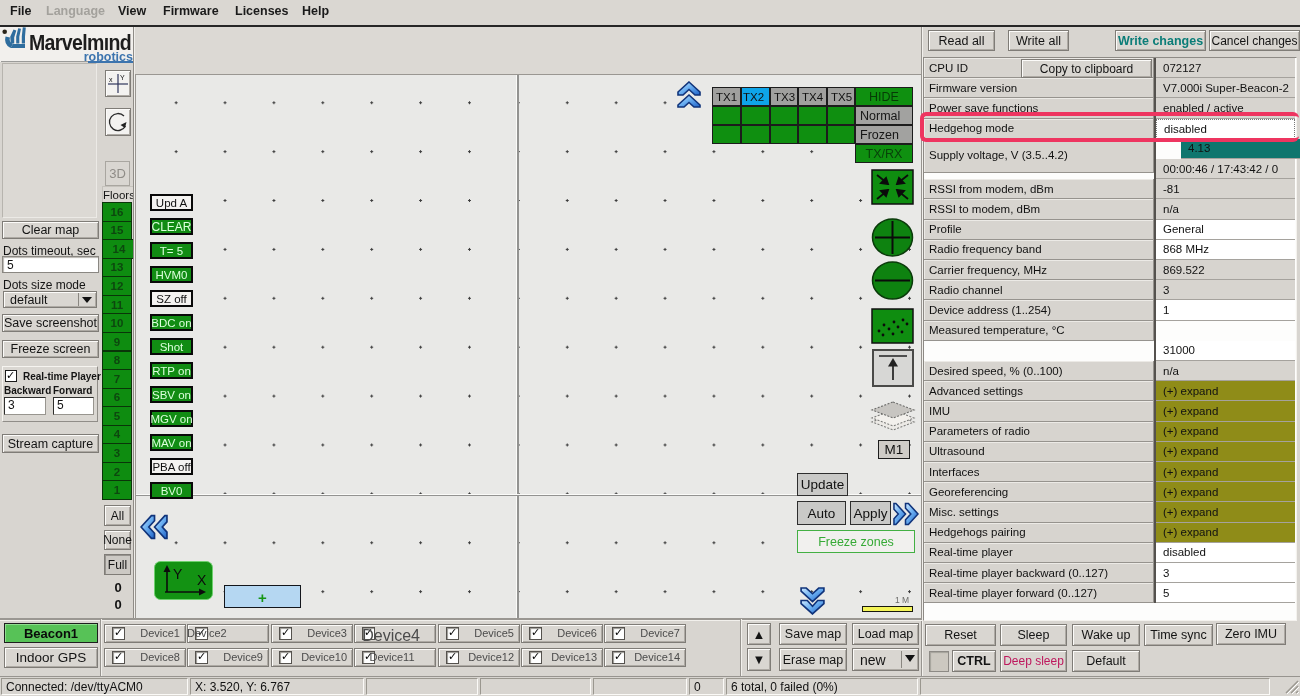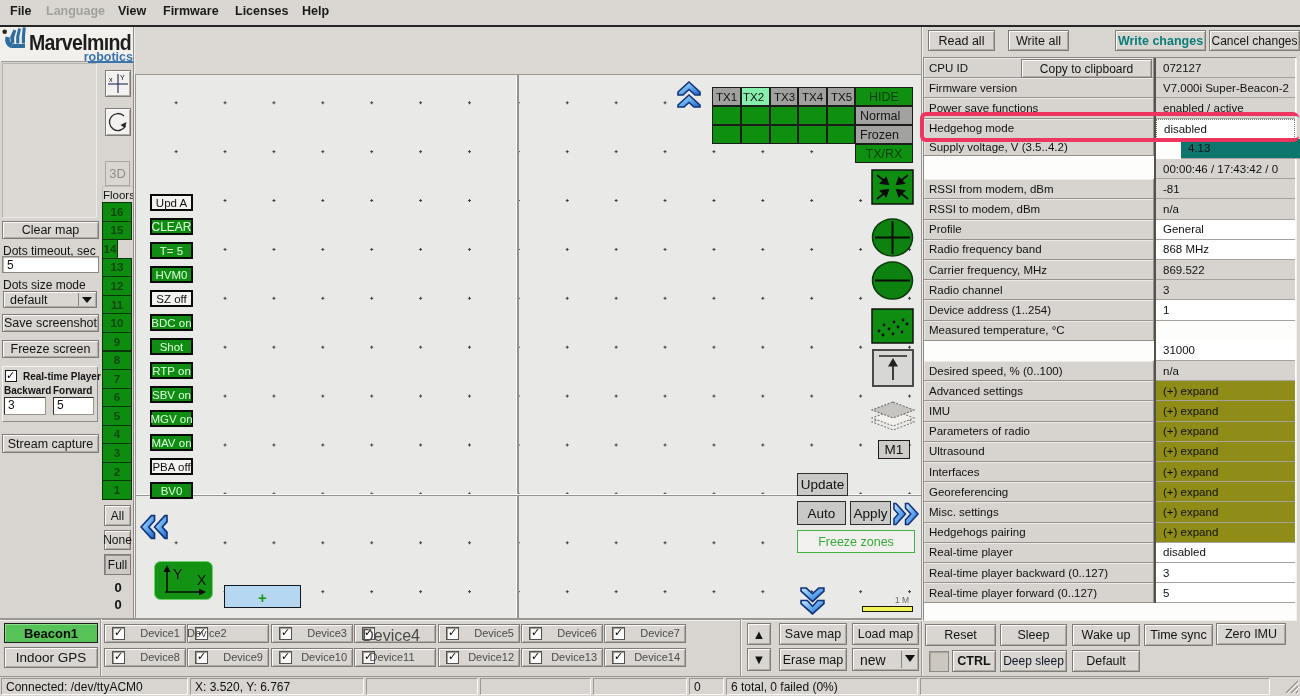--- a/index.html
+++ b/index.html
@@ -73,21 +73,21 @@
       <svg width="24" height="24" viewBox="0 0 24 24">
         <path d="M18 6 A 8.5 8.5 0 1 0 19.5 16" fill="none" stroke="#2a2a2a" stroke-width="1.3"></path>
         <path d="M20.5 12 L19 18 L14.5 15 Z" fill="#232323"></path>
       </svg>
     </div>
 <div class="btn" style="left:105px;top:161px;width:25px;height:25px;color:#8f8c87;font-size:13px;box-shadow:none;border-color:#a9a6a0">3D</div>
 <div class="a" style="left:102px;top:186px;width:34px;height:17px;background:#dcd9d4;border:1px solid #c5c2bc;border-bottom:none"></div>
 <div class="lbl" style="left:103px;top:189px;font-size:11.5px">Floors</div>
 <div class="a" style="left:102px;top:202.0px;width:30px;height:19.6px;background:#0e8c10;border:1px solid #0a3509;color:#0d470f;font-weight:bold;font-size:11.5px;display:flex;align-items:center;justify-content:center">16</div>
 <div class="a" style="left:102px;top:220.6px;width:30px;height:19.6px;background:#0e8c10;border:1px solid #0a3509;color:#0d470f;font-weight:bold;font-size:11.5px;display:flex;align-items:center;justify-content:center">15</div>
-<div class="a" style="left:102px;top:239.1px;width:16px;height:19.6px;background:#0e8c10;border:1px solid #0a3509;color:#0d470f;font-weight:bold;font-size:11.5px;display:flex;align-items:center;justify-content:center">14</div>
+<div class="a" style="left:102px;top:239.1px;width:34px;height:19.6px;background:#0e8c10;border:1px solid #0a3509;color:#0d470f;font-weight:bold;font-size:11.5px;display:flex;align-items:center;justify-content:center">14</div>
 <div class="a" style="left:102px;top:257.7px;width:30px;height:19.6px;background:#0e8c10;border:1px solid #0a3509;color:#0d470f;font-weight:bold;font-size:11.5px;display:flex;align-items:center;justify-content:center">13</div>
 <div class="a" style="left:102px;top:276.2px;width:30px;height:19.6px;background:#0e8c10;border:1px solid #0a3509;color:#0d470f;font-weight:bold;font-size:11.5px;display:flex;align-items:center;justify-content:center">12</div>
 <div class="a" style="left:102px;top:294.8px;width:30px;height:19.6px;background:#0e8c10;border:1px solid #0a3509;color:#0d470f;font-weight:bold;font-size:11.5px;display:flex;align-items:center;justify-content:center">11</div>
 <div class="a" style="left:102px;top:313.4px;width:30px;height:19.6px;background:#0e8c10;border:1px solid #0a3509;color:#0d470f;font-weight:bold;font-size:11.5px;display:flex;align-items:center;justify-content:center">10</div>
 <div class="a" style="left:102px;top:331.9px;width:30px;height:19.6px;background:#0e8c10;border:1px solid #0a3509;color:#0d470f;font-weight:bold;font-size:11.5px;display:flex;align-items:center;justify-content:center">9</div>
 <div class="a" style="left:102px;top:350.5px;width:30px;height:19.6px;background:#0e8c10;border:1px solid #0a3509;color:#0d470f;font-weight:bold;font-size:11.5px;display:flex;align-items:center;justify-content:center">8</div>
 <div class="a" style="left:102px;top:369.0px;width:30px;height:19.6px;background:#0e8c10;border:1px solid #0a3509;color:#0d470f;font-weight:bold;font-size:11.5px;display:flex;align-items:center;justify-content:center">7</div>
 <div class="a" style="left:102px;top:387.6px;width:30px;height:19.6px;background:#0e8c10;border:1px solid #0a3509;color:#0d470f;font-weight:bold;font-size:11.5px;display:flex;align-items:center;justify-content:center">6</div>
 <div class="a" style="left:102px;top:406.2px;width:30px;height:19.6px;background:#0e8c10;border:1px solid #0a3509;color:#0d470f;font-weight:bold;font-size:11.5px;display:flex;align-items:center;justify-content:center">5</div>
 <div class="a" style="left:102px;top:424.7px;width:30px;height:19.6px;background:#0e8c10;border:1px solid #0a3509;color:#0d470f;font-weight:bold;font-size:11.5px;display:flex;align-items:center;justify-content:center">4</div>
@@ -130,21 +130,21 @@
 <path d="M26 12 L16 1 L13 1 L13 6 L18.5 12 L13 18 L13 23 L16 23 Z" fill="url(#bg1)" stroke="#10337a" stroke-width="1.6"></path>
 <path d="M13 12 L3 1 L1 1 L1 7 L5.5 12 L1 17 L1 23 L3 23 Z" fill="url(#bg1)" stroke="#10337a" stroke-width="1.6"></path>
 </svg>
 <svg class="a" style="left:800px;top:587px" width="25" height="28" viewBox="0 0 24 27">
 <path d="M12 14 L23 4 L23 1 L18 1 L12 6.5 L6 1 L1 1 L1 4 Z" fill="url(#bg1)" stroke="#10337a" stroke-width="1.6"></path>
 <path d="M12 26 L23 16 L23 13 L17 13 L12 18.5 L7 13 L1 13 L1 16 Z" fill="url(#bg1)" stroke="#10337a" stroke-width="1.6"></path>
 </svg>
 <div class="a" style="left:712px;top:87px;width:29px;height:19px;background:#a0a09e;border:1px solid #1c1c1c;font-size:11.5px;color:#111;display:flex;align-items:center;padding-left:3px">TX1</div>
 <div class="a" style="left:712px;top:106px;width:29px;height:19px;background:#0f8f10;border:1px solid #1c1c1c"></div>
 <div class="a" style="left:712px;top:125px;width:29px;height:19px;background:#0f8f10;border:1px solid #1c1c1c"></div>
-<div class="a" style="left:741px;top:87px;width:29px;height:19px;background:#86efac;border:1px solid #1c1c1c;font-size:11.5px;color:#111;display:flex;align-items:center;padding-left:1px">TX2</div>
+<div class="a" style="left:741px;top:87px;width:29px;height:19px;background:#0ea5e9;border:1px solid #1c1c1c;font-size:11.5px;color:#111;display:flex;align-items:center;padding-left:1px">TX2</div>
 <div class="a" style="left:741px;top:106px;width:29px;height:19px;background:#0f8f10;border:1px solid #1c1c1c"></div>
 <div class="a" style="left:741px;top:125px;width:29px;height:19px;background:#0f8f10;border:1px solid #1c1c1c"></div>
 <div class="a" style="left:770px;top:87px;width:28px;height:19px;background:#a0a09e;border:1px solid #1c1c1c;font-size:11.5px;color:#111;display:flex;align-items:center;padding-left:3px">TX3</div>
 <div class="a" style="left:770px;top:106px;width:28px;height:19px;background:#0f8f10;border:1px solid #1c1c1c"></div>
 <div class="a" style="left:770px;top:125px;width:28px;height:19px;background:#0f8f10;border:1px solid #1c1c1c"></div>
 <div class="a" style="left:798px;top:87px;width:29px;height:19px;background:#a0a09e;border:1px solid #1c1c1c;font-size:11.5px;color:#111;display:flex;align-items:center;padding-left:3px">TX4</div>
 <div class="a" style="left:798px;top:106px;width:29px;height:19px;background:#0f8f10;border:1px solid #1c1c1c"></div>
 <div class="a" style="left:798px;top:125px;width:29px;height:19px;background:#0f8f10;border:1px solid #1c1c1c"></div>
 <div class="a" style="left:827px;top:87px;width:28px;height:19px;background:#a0a09e;border:1px solid #1c1c1c;font-size:11.5px;color:#111;display:flex;align-items:center;padding-left:3px">TX5</div>
 <div class="a" style="left:827px;top:106px;width:28px;height:19px;background:#0f8f10;border:1px solid #1c1c1c"></div>
@@ -227,21 +227,21 @@
 <div class="btn" style="left:1209px;top:30px;width:91px;height:21px;font-size:12px">Cancel changes</div>
 <div class="a" style="left:923px;top:57px;width:374px;height:564px;background:#fdfdfc;border:1px solid #8d8a85;border-bottom-color:#f4f2ee;border-right-color:#f4f2ee"></div>
 <div class="row-l" style="left:924px;top:58.0px;width:230px;height:20.2px">CPU ID</div>
 <div class="row-v" style="left:1156px;top:58.0px;width:139px;height:20.2px;background:#d7d4cf;">072127</div>
 <div class="row-l" style="left:924px;top:78.2px;width:230px;height:20.2px">Firmware version</div>
 <div class="row-v" style="left:1156px;top:78.2px;width:139px;height:20.2px;background:#d7d4cf;">V7.000i Super-Beacon-2</div>
 <div class="row-l" style="left:924px;top:98.4px;width:230px;height:20.2px">Power save functions</div>
 <div class="row-v" style="left:1156px;top:98.4px;width:139px;height:20.2px;background:#d7d4cf;">enabled / active</div>
 <div class="row-l" style="left:924px;top:118.6px;width:230px;height:20.2px">Hedgehog mode</div>
 <div class="row-v" style="left:1156px;top:118.6px;width:139px;height:20.2px;background:#ffffff;border:1px dotted #777;">disabled</div>
-<div class="row-l" style="left:924px;top:138.8px;width:230px;height:17px">Supply voltage, V (3.5..4.2)</div>
+<div class="row-l" style="left:924px;top:138.8px;width:230px;height:34px">Supply voltage, V (3.5..4.2)</div>
 <div class="row-v" style="left:1181px;top:138.8px;width:139px;height:20.2px;background:#0f766e;">4.13</div>
 <div class="row-v" style="left:1156px;top:159.0px;width:139px;height:20.2px;background:#d7d4cf;">00:00:46 / 17:43:42 / 0</div>
 <div class="row-l" style="left:924px;top:179.2px;width:230px;height:20.2px">RSSI from modem, dBm</div>
 <div class="row-v" style="left:1156px;top:179.2px;width:139px;height:20.2px;background:#d7d4cf;">-81</div>
 <div class="row-l" style="left:924px;top:199.4px;width:230px;height:20.2px">RSSI to modem, dBm</div>
 <div class="row-v" style="left:1156px;top:199.4px;width:139px;height:20.2px;background:#d7d4cf;">n/a</div>
 <div class="row-l" style="left:924px;top:219.6px;width:230px;height:20.2px">Profile</div>
 <div class="row-v" style="left:1156px;top:219.6px;width:139px;height:20.2px;background:#ffffff;">General</div>
 <div class="row-l" style="left:924px;top:239.8px;width:230px;height:20.2px">Radio frequency band</div>
 <div class="row-v" style="left:1156px;top:239.8px;width:139px;height:20.2px;background:#ffffff;">868 MHz</div>
@@ -281,21 +281,21 @@
 <div class="a" style="left:1154px;top:58px;width:2px;height:545.4px;background:#55524e"></div>
 <div class="btn" style="left:1021px;top:59px;width:131px;height:19px;font-size:12px">Copy to clipboard</div>
 <div class="a" style="left:920px;top:112px;width:379px;height:30px;border:4px solid #ee3560;border-radius:6px;border-right:none"></div>
 <div class="btn" style="left:925px;top:624px;width:71px;height:22px">Reset</div>
 <div class="btn" style="left:1000px;top:624px;width:67px;height:22px">Sleep</div>
 <div class="btn" style="left:1072px;top:624px;width:68px;height:22px">Wake up</div>
 <div class="btn" style="left:1144px;top:624px;width:69px;height:22px">Time sync</div>
 <div class="btn" style="left:1216px;top:623px;width:70px;height:22px">Zero IMU</div>
 <div class="a" style="left:929px;top:651px;width:20px;height:21px;background:#ccc8c0;border:1px solid #8d8a85;box-shadow:inset 1px 1px 1px #a5a29b"></div>
 <div class="btn" style="left:952px;top:650px;width:44px;height:22px;font-weight:bold;font-size:12.5px">CTRL</div>
-<div class="btn" style="left:1000px;top:650px;width:67px;height:22px;color:#0f172a;font-size:12px">Deep sleep</div>
+<div class="btn" style="left:1000px;top:650px;width:67px;height:22px;color:#be185d;font-size:12px">Deep sleep</div>
 <div class="btn" style="left:1072px;top:650px;width:68px;height:22px">Default</div>
 <div class="a" style="left:0;top:618px;width:922px;height:2px;background:#9a9792"></div>
 <div class="a" style="left:0;top:620px;width:922px;height:1px;background:#f2f0ec"></div>
 <div class="a" style="left:4px;top:623px;width:94px;height:20px;background:#57c257;border:1px solid #1e1e1e;box-shadow:inset 1px 1px 0 #8edd8e;display:flex;align-items:center;justify-content:center;font-size:13px;font-weight:bold;color:#0a0a0a">Beacon1</div>
 <div class="btn" style="left:4px;top:647px;width:94px;height:21px;font-size:13.5px">Indoor GPS</div>
 <div class="a" style="left:100px;top:619px;width:1px;height:57px;background:#97948f"></div>
 <div class="a" style="left:101px;top:619px;width:1px;height:57px;background:#f2f0ec"></div>
 <div class="dev" style="left:104px;top:624.0px;width:82px;height:19px"></div>
 <div class="cb" style="left:112px;top:627.0px">
       <span class="ck">✓</span>

